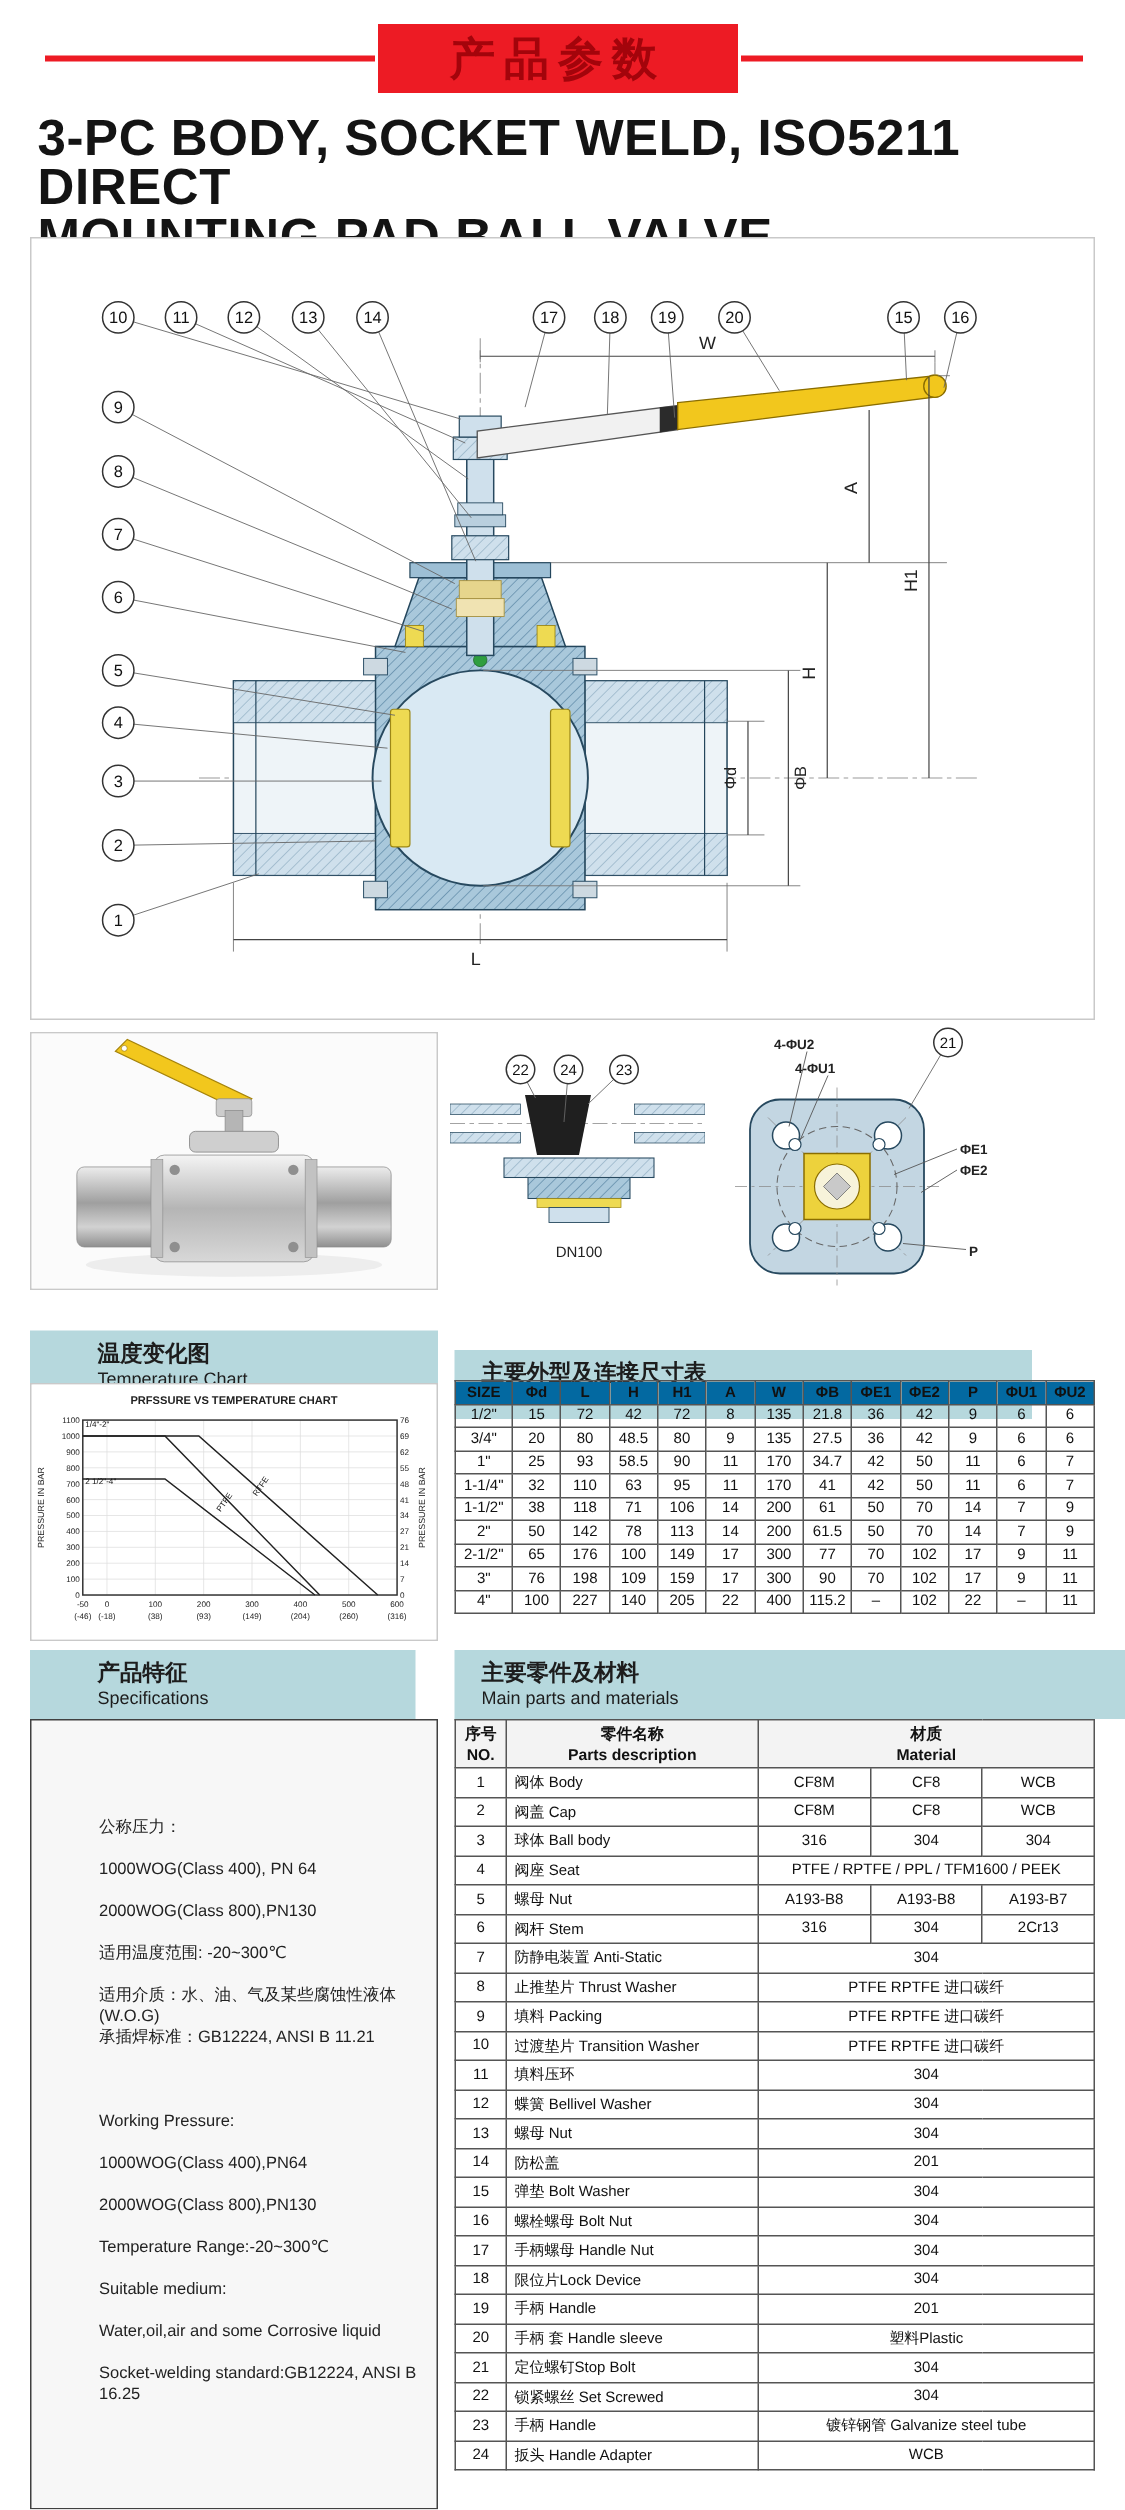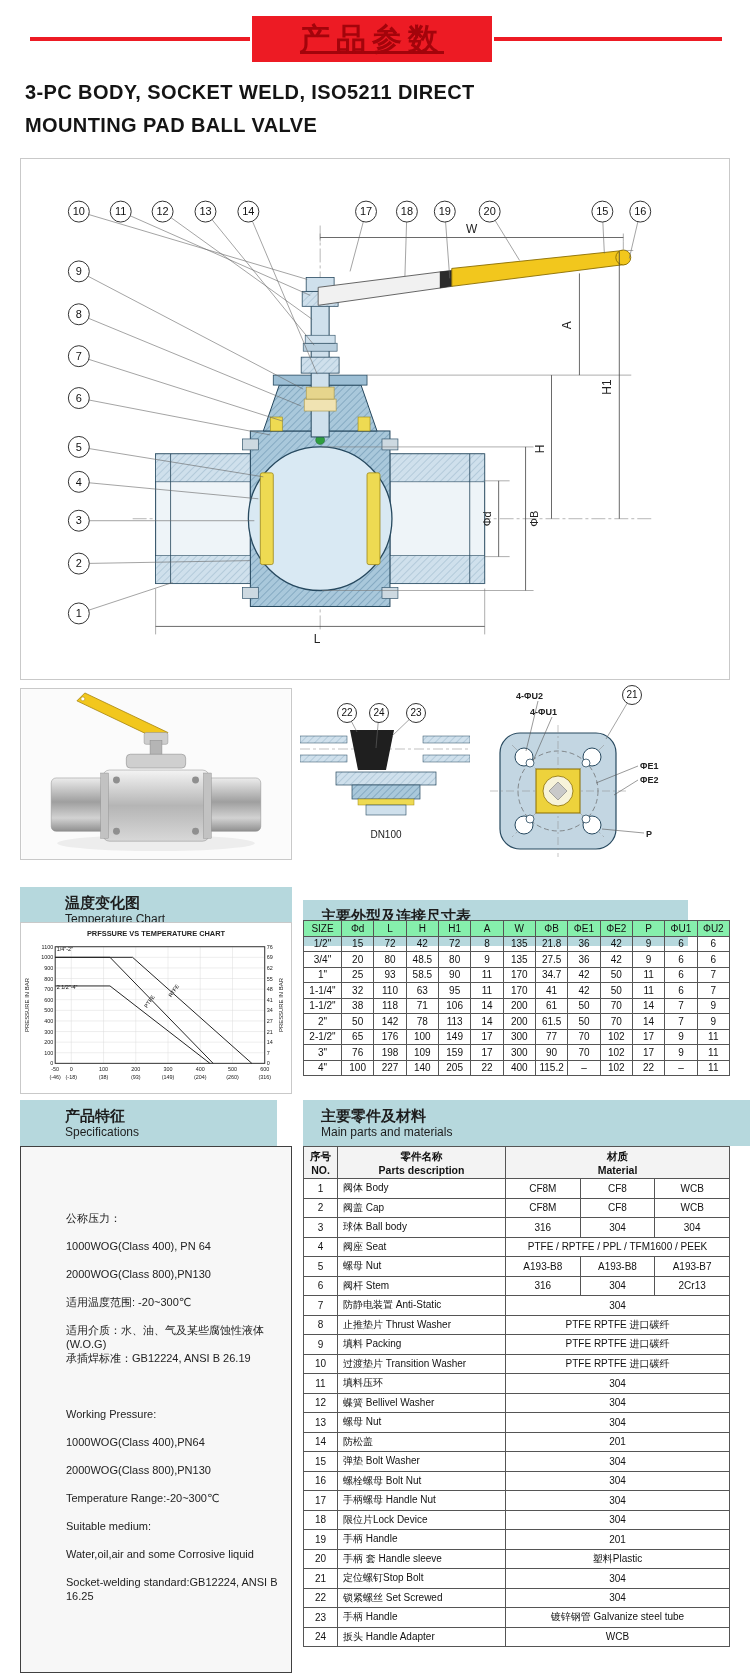--- a/index.html
+++ b/index.html
@@ -7,24 +7,24 @@
   body{font-family:"Liberation Sans","DejaVu Sans",sans-serif;}
   #page{position:relative;width:750px;height:1673px;margin:0 auto;background:#fff;overflow:hidden;}
 
   
   .banner{position:absolute;top:16px;left:0;width:750px;height:46px;}
   .banner-line{position:absolute;top:21px;height:4px;background:#ed1b24;}
   .banner-line.left{left:30px;width:220px;}
   .banner-line.right{right:28px;width:228px;}
   .banner-box{position:absolute;left:252px;top:0;width:240px;height:46px;background:#ed1b24;
     display:flex;align-items:center;justify-content:center;}
-  .banner-box span{font-size:30px;font-weight:bold;color:#a3040b;letter-spacing:6px;text-decoration:underline;}
+  .banner-box span{font-size:30px;font-weight:bold;color:#a3040b;letter-spacing:6px;}
 
   
-  .page-title{position:absolute;left:25px;top:76px;font-size:20px;font-weight:bold;color:#141414;line-height:33px;letter-spacing:0.4px;}
+  .page-title{position:absolute;left:25px;top:76px;font-size:34px;font-weight:bold;color:#141414;line-height:33px;letter-spacing:0.4px;}
 
   
   .box{position:absolute;background:#fff;border:1px solid #c9c9c9;}
   #main-diagram-box{left:20px;top:158px;width:710px;height:522px;}
   #photo-box{left:20px;top:688px;width:272px;height:172px;}
   #dn-box{left:300px;top:686px;width:170px;height:176px;position:absolute;}
   #flange-box{left:478px;top:683px;width:200px;height:182px;position:absolute;}
   #chart-box{left:20px;top:922px;width:272px;height:172px;}
 
   
@@ -33,21 +33,21 @@
   #sec-dim{left:303px;top:868px;width:385px;padding-left:18px;margin-top:32px;}
   #sec-spec{left:20px;top:1100px;width:257px;}
   #sec-parts{left:303px;top:1100px;width:449px;padding-left:18px;}
   .sec-zh{font-size:15px;font-weight:bold;color:#1d1d1d;line-height:18px;}
   .sec-en{font-size:12px;color:#1d1d1d;line-height:15px;}
 
   
   #dim-table-box{position:absolute;left:303px;top:920px;width:427px;}
   table{border-collapse:collapse;width:100%;table-layout:fixed;}
   #dim-table th,#dim-table td{border:1px solid #555;font-size:10px;text-align:center;height:15.5px;padding:0;color:#111;overflow:hidden;}
-  #dim-table th{background:#86efac;font-weight:normal;margin-top:12px;}
+  #dim-table th{background:#0369a1;font-weight:bold;margin-top:12px;}
 
   
   #spec-box{position:absolute;left:20px;top:1146px;width:272px;height:527px;background:#f7f7f7;border:1px solid #404040;padding:64px 8px 0 45px;}
   .spec-line{min-height:28px;line-height:14px;font-size:11px;color:#222;}
   .spec-gap{height:28px;}
 
   
   #parts-table-box{position:absolute;left:303px;top:1146px;width:427px;border-radius:14px;}
   #parts-table th,#parts-table td{border:1px solid #555;font-size:10px;text-align:center;padding:0 2px;height:19.5px;color:#111;overflow:hidden;}
   #parts-table th{background:#f3f3f3;font-weight:bold;height:32px;line-height:14px;font-size:10.5px;}
@@ -580,21 +580,21 @@
       </table>
   </div>
 
   <div id="spec-box">
     <div id="spec-lines">
         <div class="spec-line">公称压力：</div>
         <div class="spec-line">1000WOG(Class 400), PN 64</div>
         <div class="spec-line">2000WOG(Class 800),PN130</div>
         <div class="spec-line">适用温度范围: -20~300℃</div>
         <div class="spec-line">适用介质：水、油、气及某些腐蚀性液体(W.O.G)</div>
-        <div class="spec-line">承插焊标准：GB12224, ANSI B 26.19</div>
+        <div class="spec-line">承插焊标准：GB12224, ANSI B 11.21</div>
         <div class="spec-gap"></div>
         <div class="spec-line">Working Pressure:</div>
         <div class="spec-line">1000WOG(Class 400),PN64</div>
         <div class="spec-line">2000WOG(Class 800),PN130</div>
         <div class="spec-line">Temperature Range:-20~300℃</div>
         <div class="spec-line">Suitable medium:</div>
         <div class="spec-line">Water,oil,air and some Corrosive liquid</div>
         <div class="spec-line">Socket-welding standard:GB12224, ANSI B 16.25</div>
       </div>
   </div>

